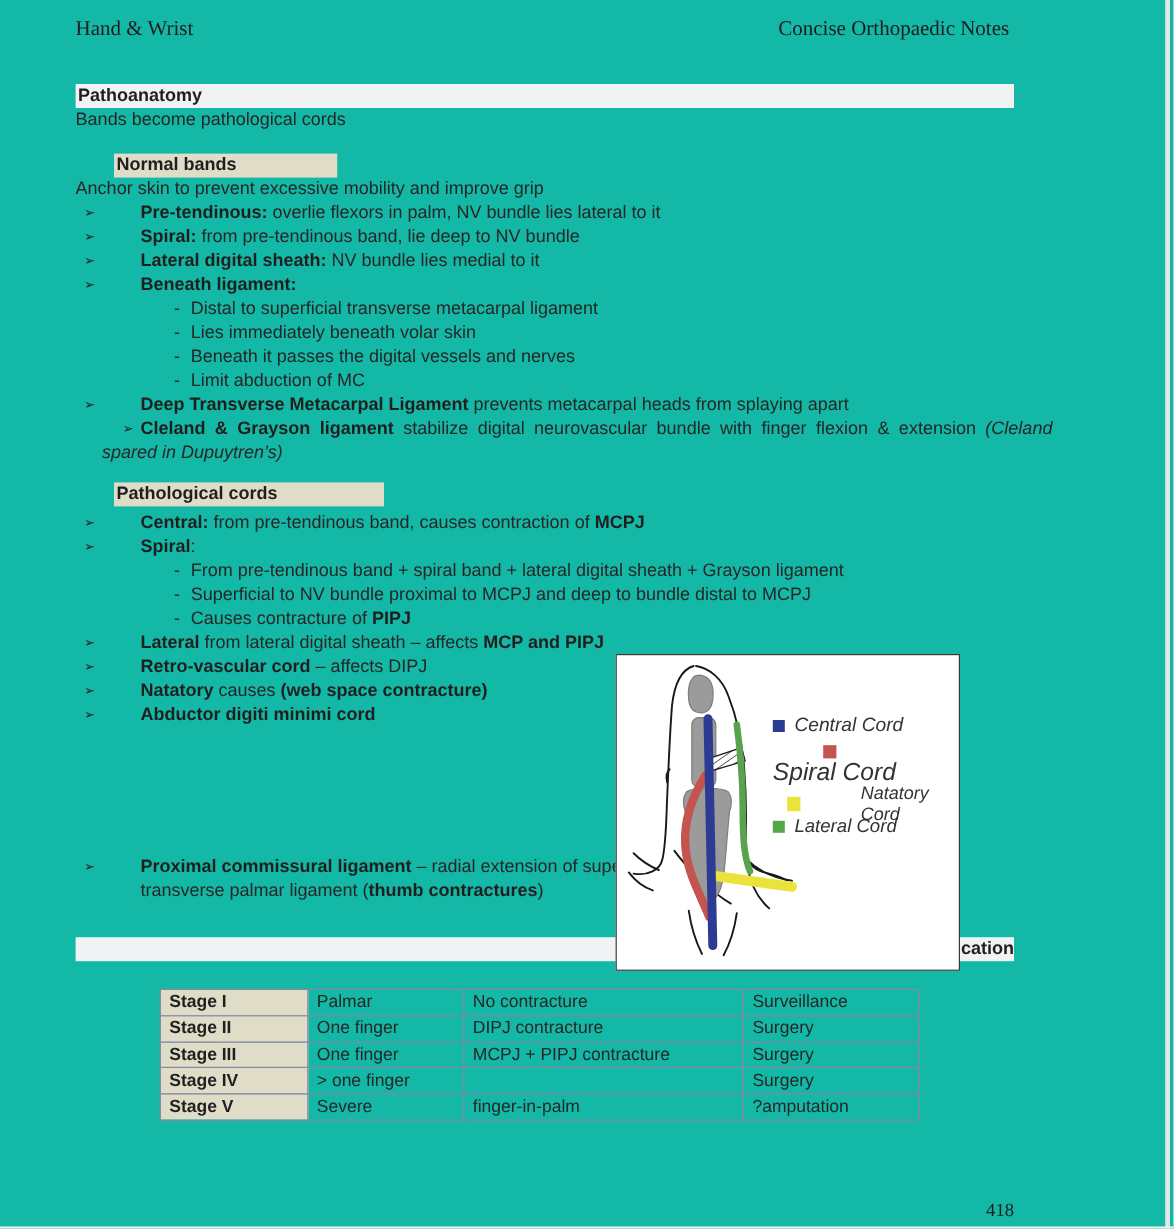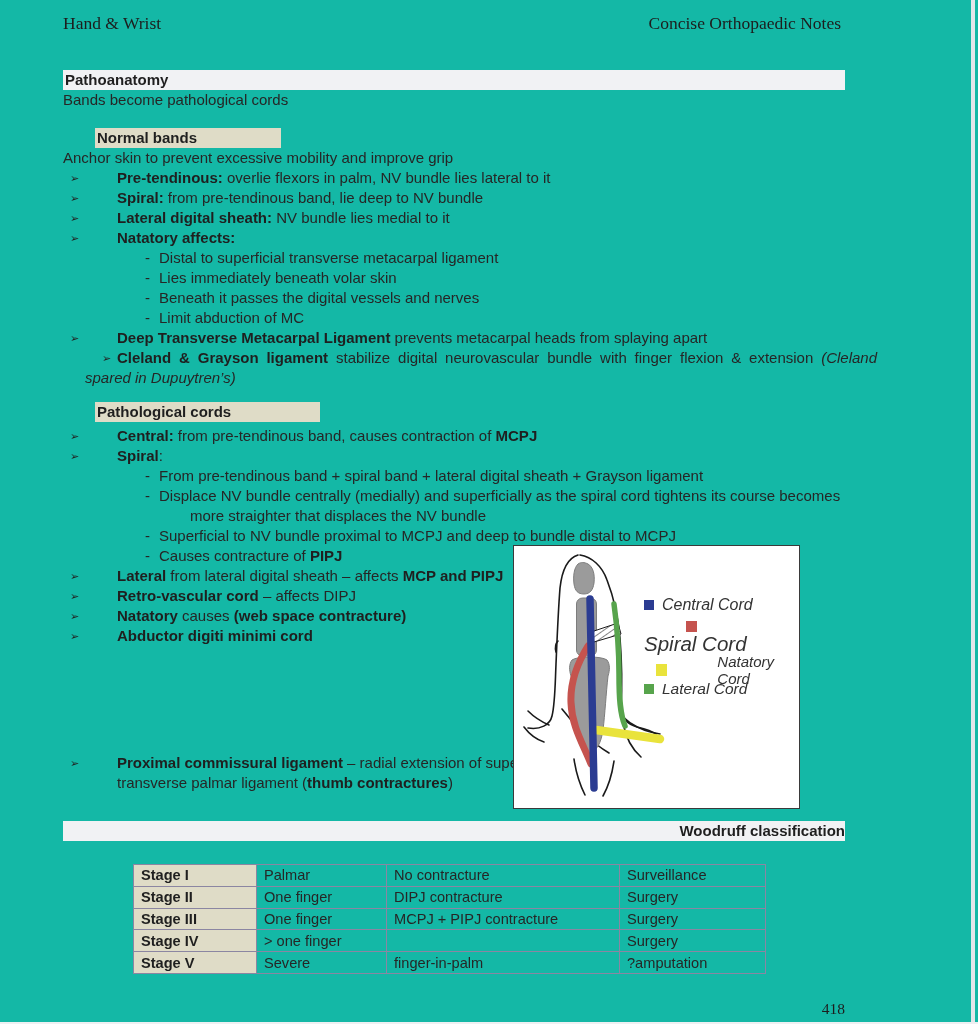--- a/index.html
+++ b/index.html
@@ -72,21 +72,21 @@
     <div class="bul">
       <span class="arr">➢</span><span class="b">Pre-tendinous:</span><span> overlie flexors in palm, NV bundle lies lateral to it</span>
     </div>
     <div class="bul">
       <span class="arr">➢</span><span class="b">Spiral:</span><span> from pre-tendinous band, lie deep to NV bundle</span>
     </div>
     <div class="bul">
       <span class="arr">➢</span><span class="b">Lateral digital sheath:</span><span> NV bundle lies medial to it</span>
     </div>
     <div class="bul">
-      <span class="arr">➢</span><span class="b">Natatory affects:</span>
+      <span class="arr">➢</span><span class="b">Beneath ligament:</span>
     </div>
     <div class="sub"><span class="dash">-</span><span>Distal to  superficial transverse metacarpal ligament</span></div>
     <div class="sub"><span class="dash">-</span><span>Lies immediately beneath volar skin</span></div>
     <div class="sub"><span class="dash">-</span><span>Beneath it passes the digital vessels and nerves</span></div>
     <div class="sub"><span class="dash">-</span><span>Limit abduction of MC</span></div>
     <div class="bul">
       <span class="arr">➢</span><span class="b">Deep Transverse Metacarpal Ligament</span><span> prevents metacarpal heads from splaying apart</span>
     </div>
     <div class="bul justify">
       <span class="arr">➢</span><span class="b">Cleland &amp; Grayson ligament</span><span> stabilize digital neurovascular bundle with finger flexion &amp; extension </span><span class="i">(Cleland spared in Dupuytren’s)</span>
@@ -94,21 +94,20 @@
 
     <div class="hl-title" id="hl-path">Pathological cords</div>
 
     <div class="bul" id="bullet-central">
       <span class="arr">➢</span><span class="b">Central:</span><span> from pre-tendinous band, causes contraction of </span><span class="b">MCPJ</span>
     </div>
     <div class="bul">
       <span class="arr">➢</span><span class="b">Spiral</span><span>:</span>
     </div>
     <div class="sub"><span class="dash">-</span><span>From pre-tendinous band + spiral band + lateral digital sheath + Grayson ligament</span></div>
-    <div class="sub"><span class="dash">-</span><span>Displace NV bundle centrally (medially) and superficially as the spiral cord tightens its course becomes more straighter that displaces the NV bundle</span></div>
     <div class="sub"><span class="dash">-</span><span>Superficial to NV bundle proximal to MCPJ and deep to bundle distal to MCPJ</span></div>
     <div class="sub"><span class="dash">-</span><span>Causes contracture of </span><span class="b">PIPJ</span></div>
     <div class="bul">
       <span class="arr">➢</span><span class="b">Lateral</span><span> from lateral digital sheath – affects </span><span class="b">MCP and PIPJ</span>
     </div>
     <div class="bul">
       <span class="arr">➢</span><span class="b">Retro-vascular cord</span><span> – affects DIPJ</span>
     </div>
     <div class="bul">
       <span class="arr">➢</span><span class="b">Natatory</span><span> causes </span><span class="b">(web space contracture)</span>

